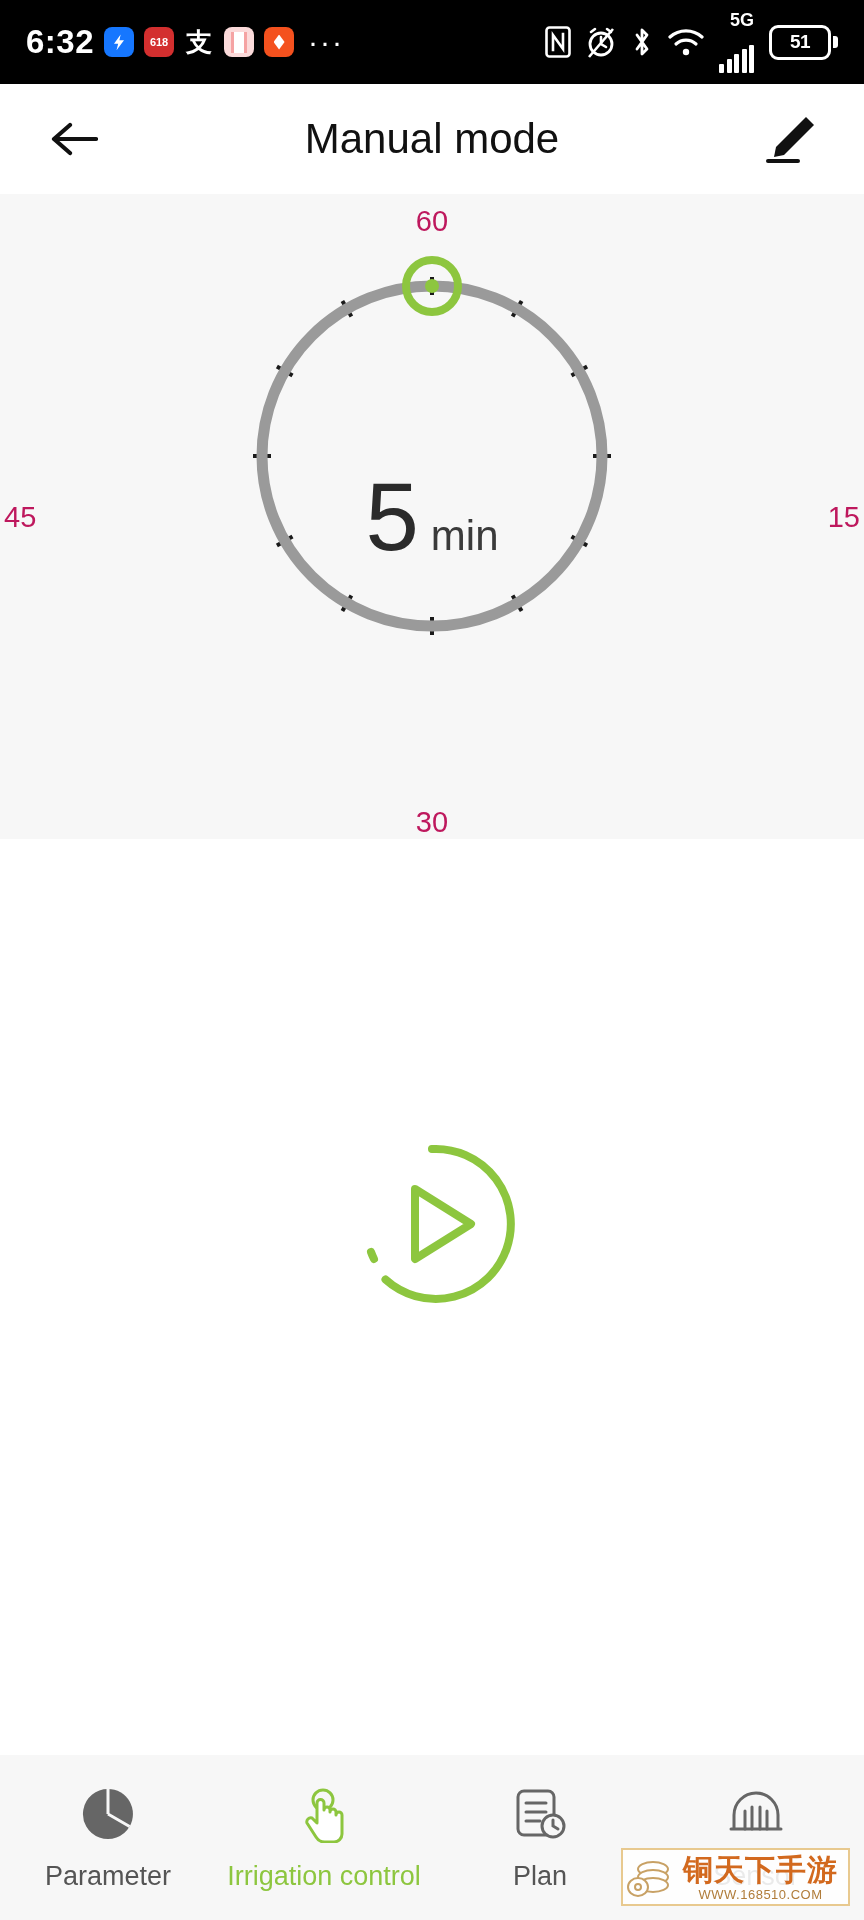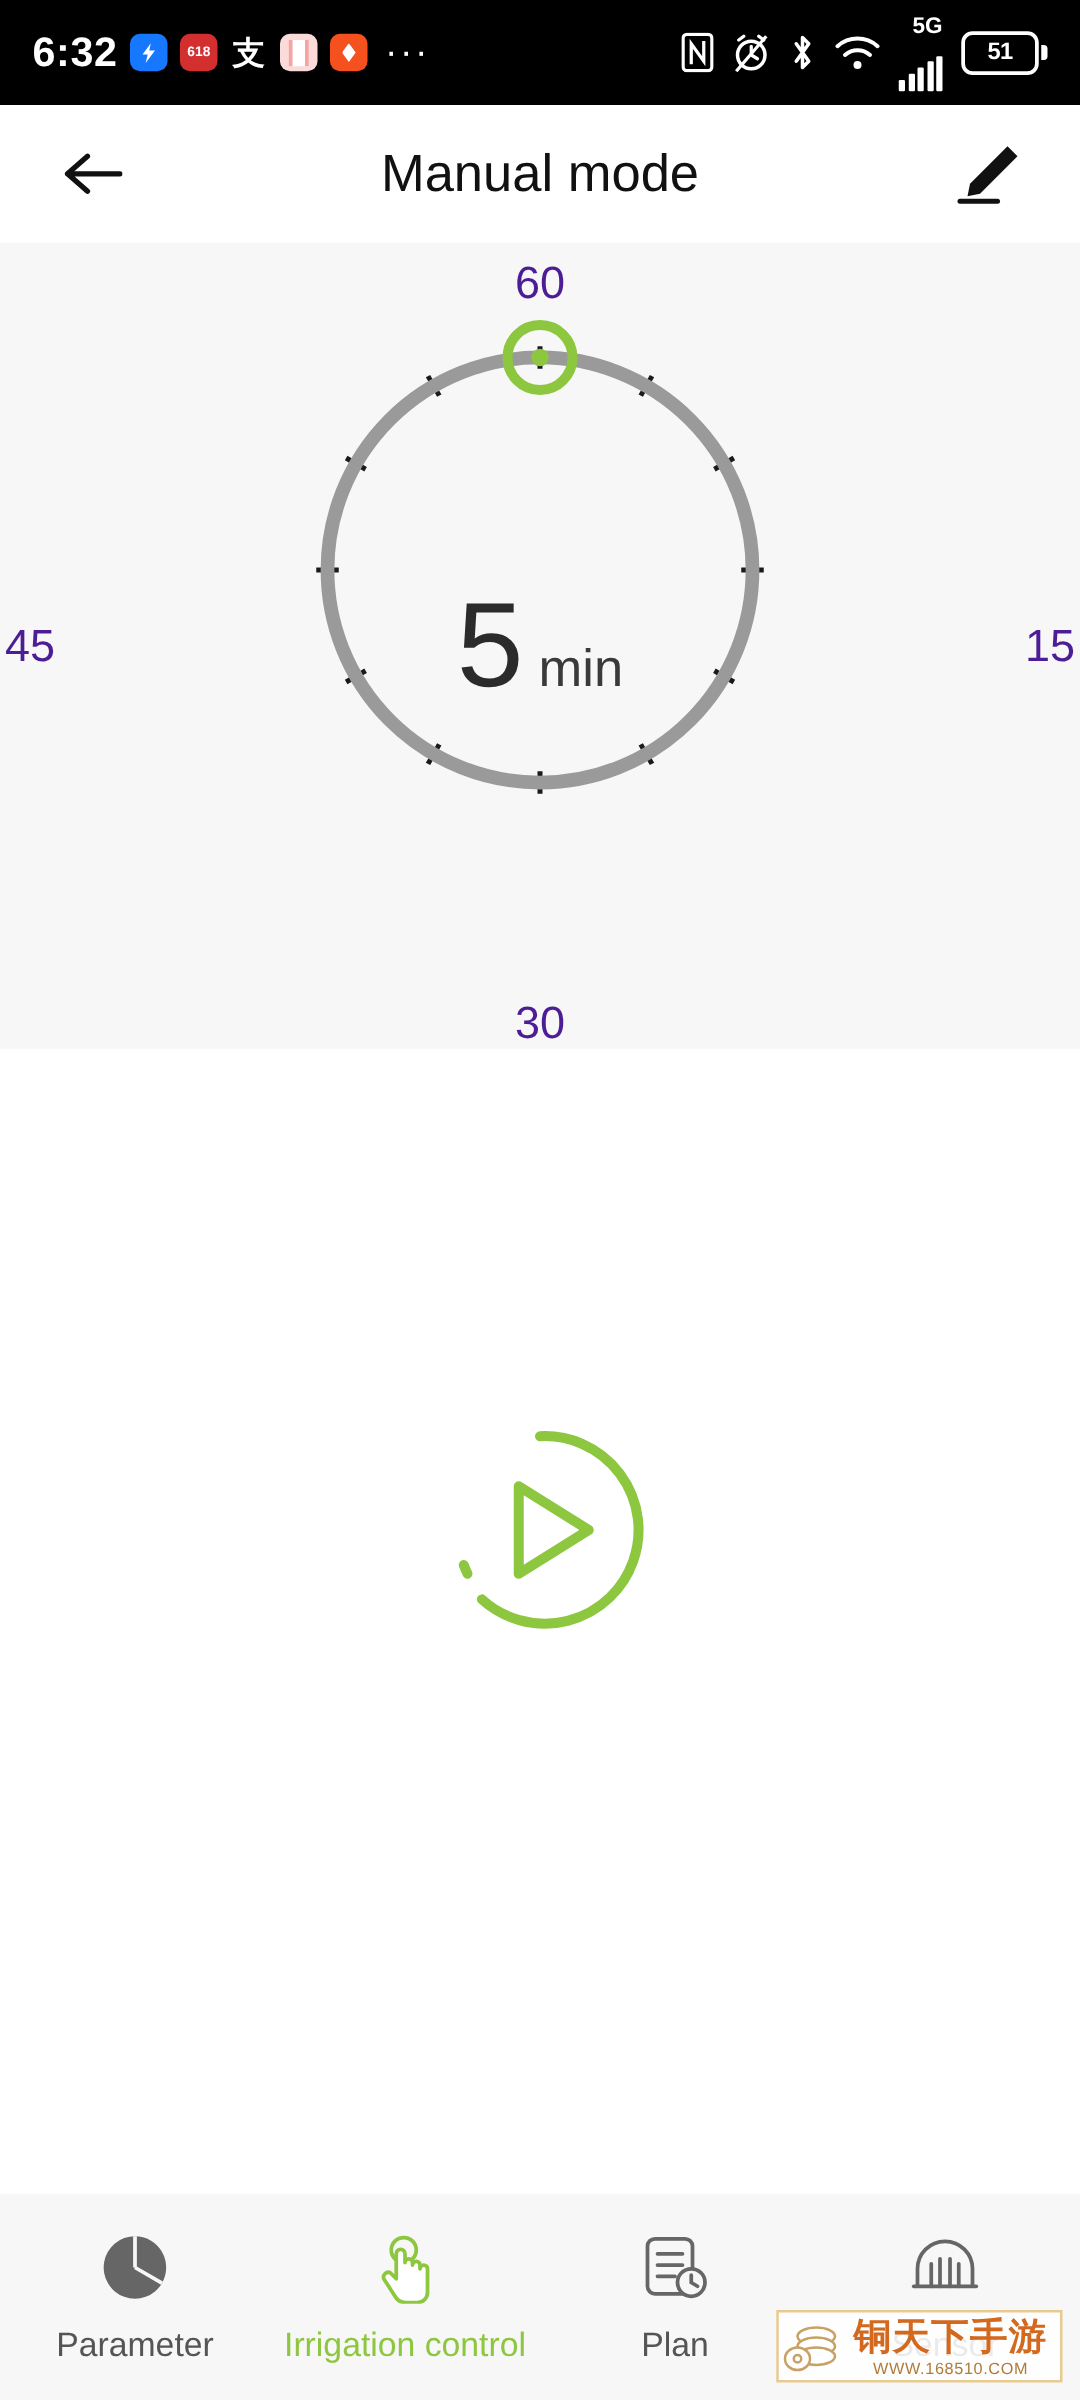--- a/index.html
+++ b/index.html
@@ -68,21 +68,21 @@
   }
   .dial-wrap { position:relative; width:640px; height:560px; }
   .dial-svg { position:absolute; left:50%; top:50%; transform:translate(-50%,-50%); }
   .dial-center {
     position:absolute; left:50%; top:50%; transform:translate(-50%,-50%);
     display:flex; align-items:baseline; justify-content:center; gap:12px;
     pointer-events:none; white-space:nowrap;
   }
   .dial-value { font-size:96px; color:#2b2b2b; font-weight:400; line-height:1; }
   .dial-unit { font-size:42px; color:#3a3a3a; font-weight:400; }
-  .dial-lbl { position:absolute; color:#4c1d95; font-size:36px; font-weight:400; }
+  .dial-lbl { position:absolute; color:#be185d; font-size:29px; font-weight:400; }
   .lbl-top    { left:50%; transform:translateX(-50%); top:-32px; }
   .lbl-bottom { left:50%; transform:translateX(-50%); bottom:-42px; }
   .lbl-left   { left:-108px; top:50%; transform:translateY(-50%); }
   .lbl-right  { right:-108px; top:50%; transform:translateY(-50%); }
 
   
   .body-area { background:#fff; height:auto; flex:1; position:relative; }
   .play-wrap {
     position:absolute; left:50%; top:300px; transform:translateX(-50%);
     cursor:pointer;

